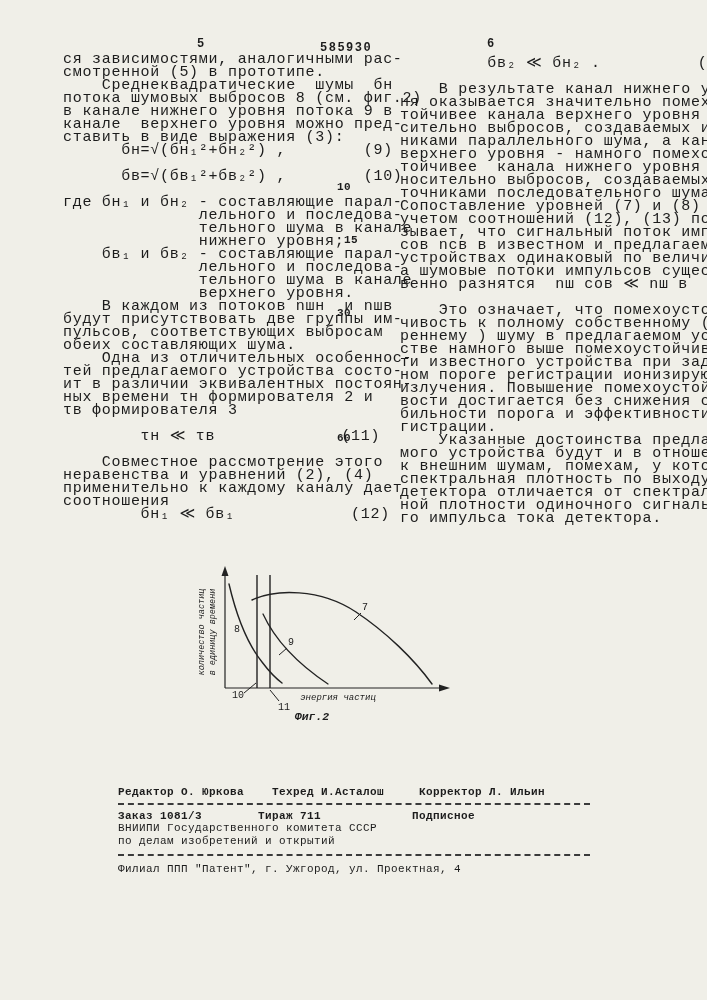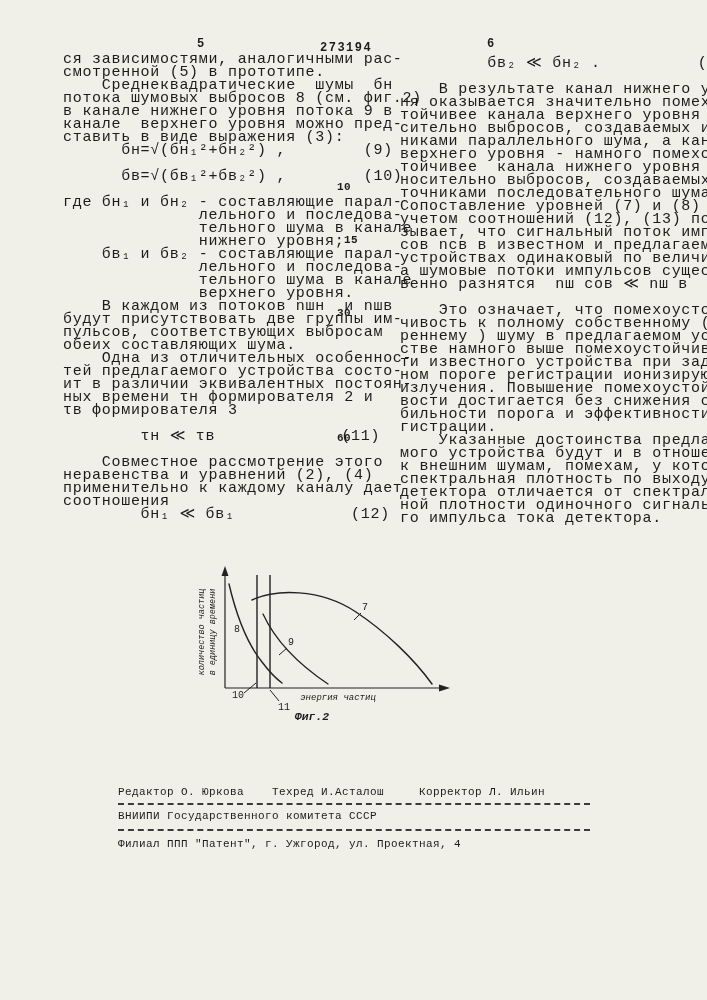--- a/index.html
+++ b/index.html
@@ -19,32 +19,32 @@
   .figure { position:absolute; left:160px; top:562px; }
   .figure text { font-family:"Liberation Mono","DejaVu Sans Mono",monospace; fill:#1c1c1c; }
   .axis-label { font-size:9px; font-style:italic; }
   .y-label { font-size:8.5px; font-style:italic; }
   .curve-label { font-size:10px; }
   .caption { font-size:11.5px; font-style:italic; font-weight:bold; }
   .footer {
     position:absolute; left:118px; top:786px; width:472px;
     font-size:11px; line-height:12.5px; letter-spacing:0.4px;
   }
-  .footer .pre { white-space:pre; }
+  .footer .pre { white-space:pre;font-weight:bold; }
   .footer .center { text-align:left; }
   .dash { border-top:2px dashed #3a3a3a; margin:4px 0 5px 0; }
   .dash.second { margin-top:7px; margin-bottom:7px; }
 </style>
 </head>
 <body>
 
 <div class="page">
 
   <div class="hdr pagenum" style="left:197px; top:37px">5</div>
-  <div class="hdr" style="left:320px; top:41px">273194</div>
+  <div class="hdr" style="left:320px; top:41px">585930</div>
   <div class="hdr pagenum" style="left:487px; top:37px">6</div>
 
   <div class="col" style="left:63px; top:53px">ся зависимостями, аналогичными рас-
 смотренной (5) в прототипе.
     Среднеквадратические  шумы  бн
 потока шумовых выбросов 8 (см. фиг.2)
 в канале нижнего уровня потока 9 в
 канале  верхнего уровня можно пред-
 ставить в виде выражения (3):
       бн=√(бн₁²+бн₂²) ,        (9)
@@ -148,18 +148,20 @@
     <line x1="84" y1="131" x2="96" y2="121" stroke="#222" stroke-width="1"></line>
     <text x="118" y="148" class="curve-label">11</text>
     <line x1="119" y1="139" x2="110" y2="128" stroke="#222" stroke-width="1"></line>
 
     <text x="152" y="158" text-anchor="middle" class="caption">Фиг.2</text>
   </svg>
 
   <div class="footer">
     <div class="pre">Редактор О. Юркова    Техред И.Асталош     Корректор Л. Ильин</div>
     <div class="dash"></div>
+    <div class="pre">Заказ 1081/3        Тираж 711             Подписное</div>
     <div class="center">ВНИИПИ Государственного комитета СССР</div>
+    <div class="center">по делам изобретений и открытий</div>
     <div class="dash second"></div>
     <div class="center">Филиал ППП "Патент", г. Ужгород, ул. Проектная, 4</div>
   </div>
 
 </div>
 
 </body></html>

